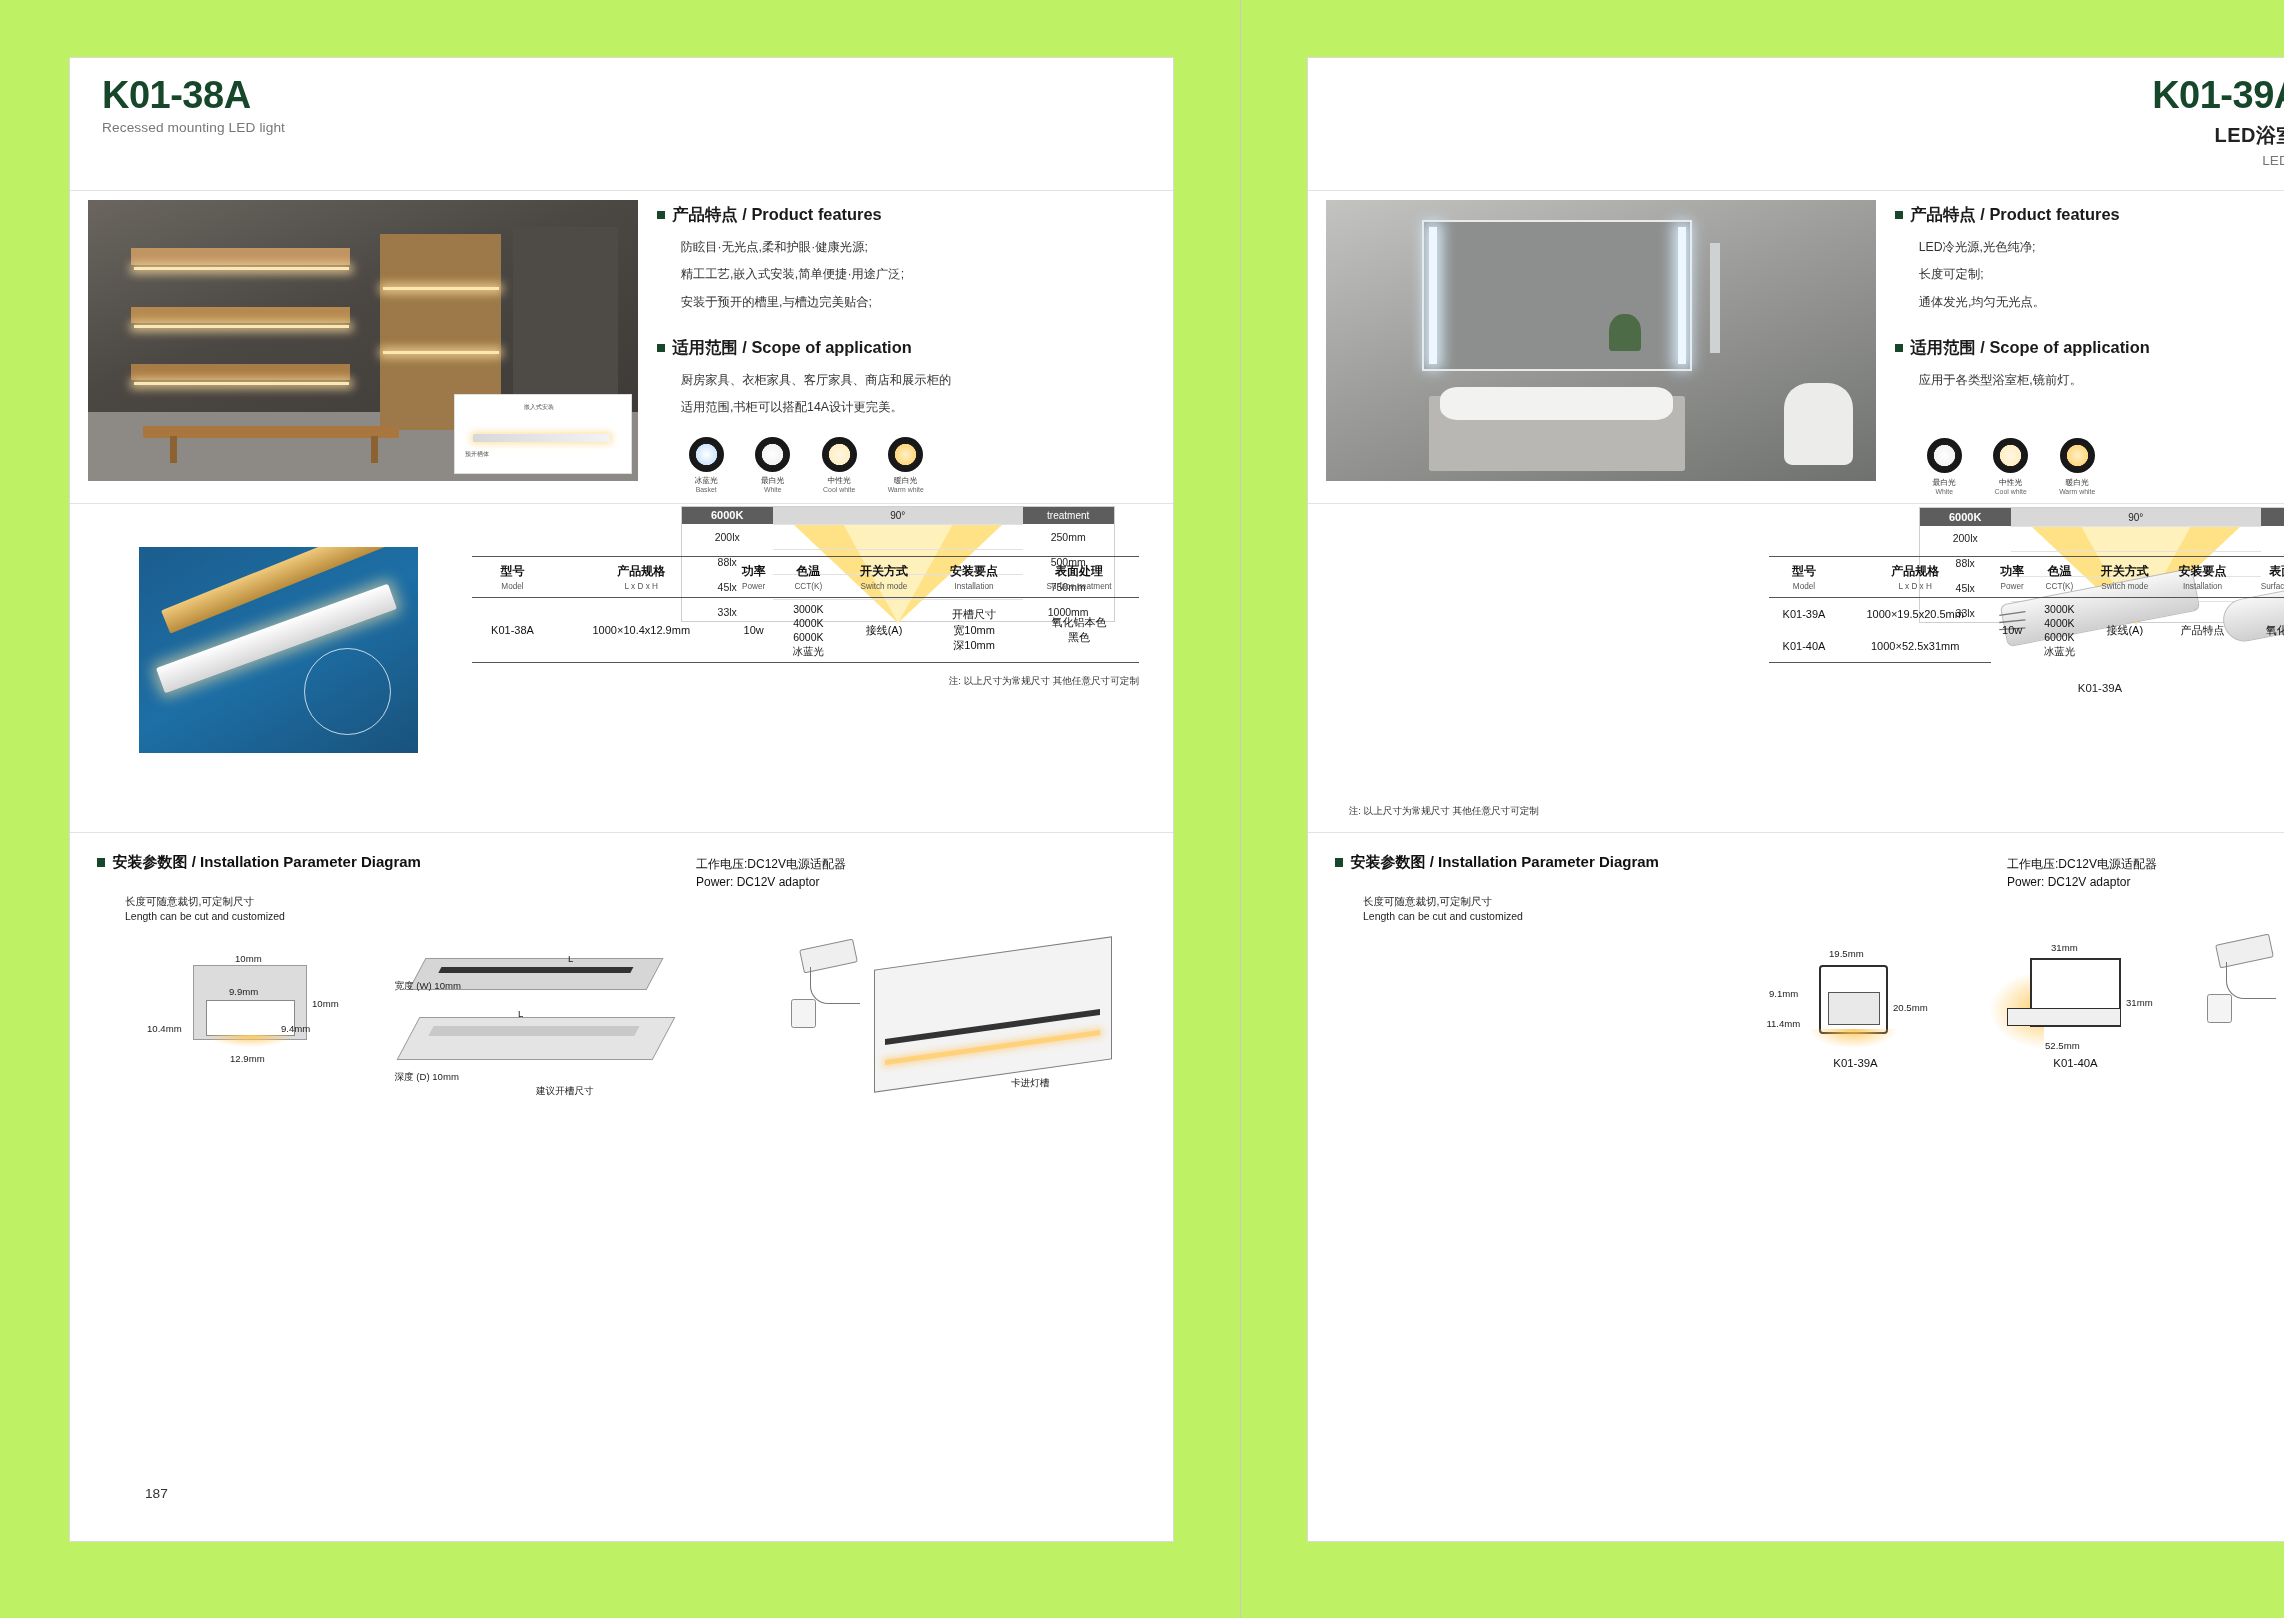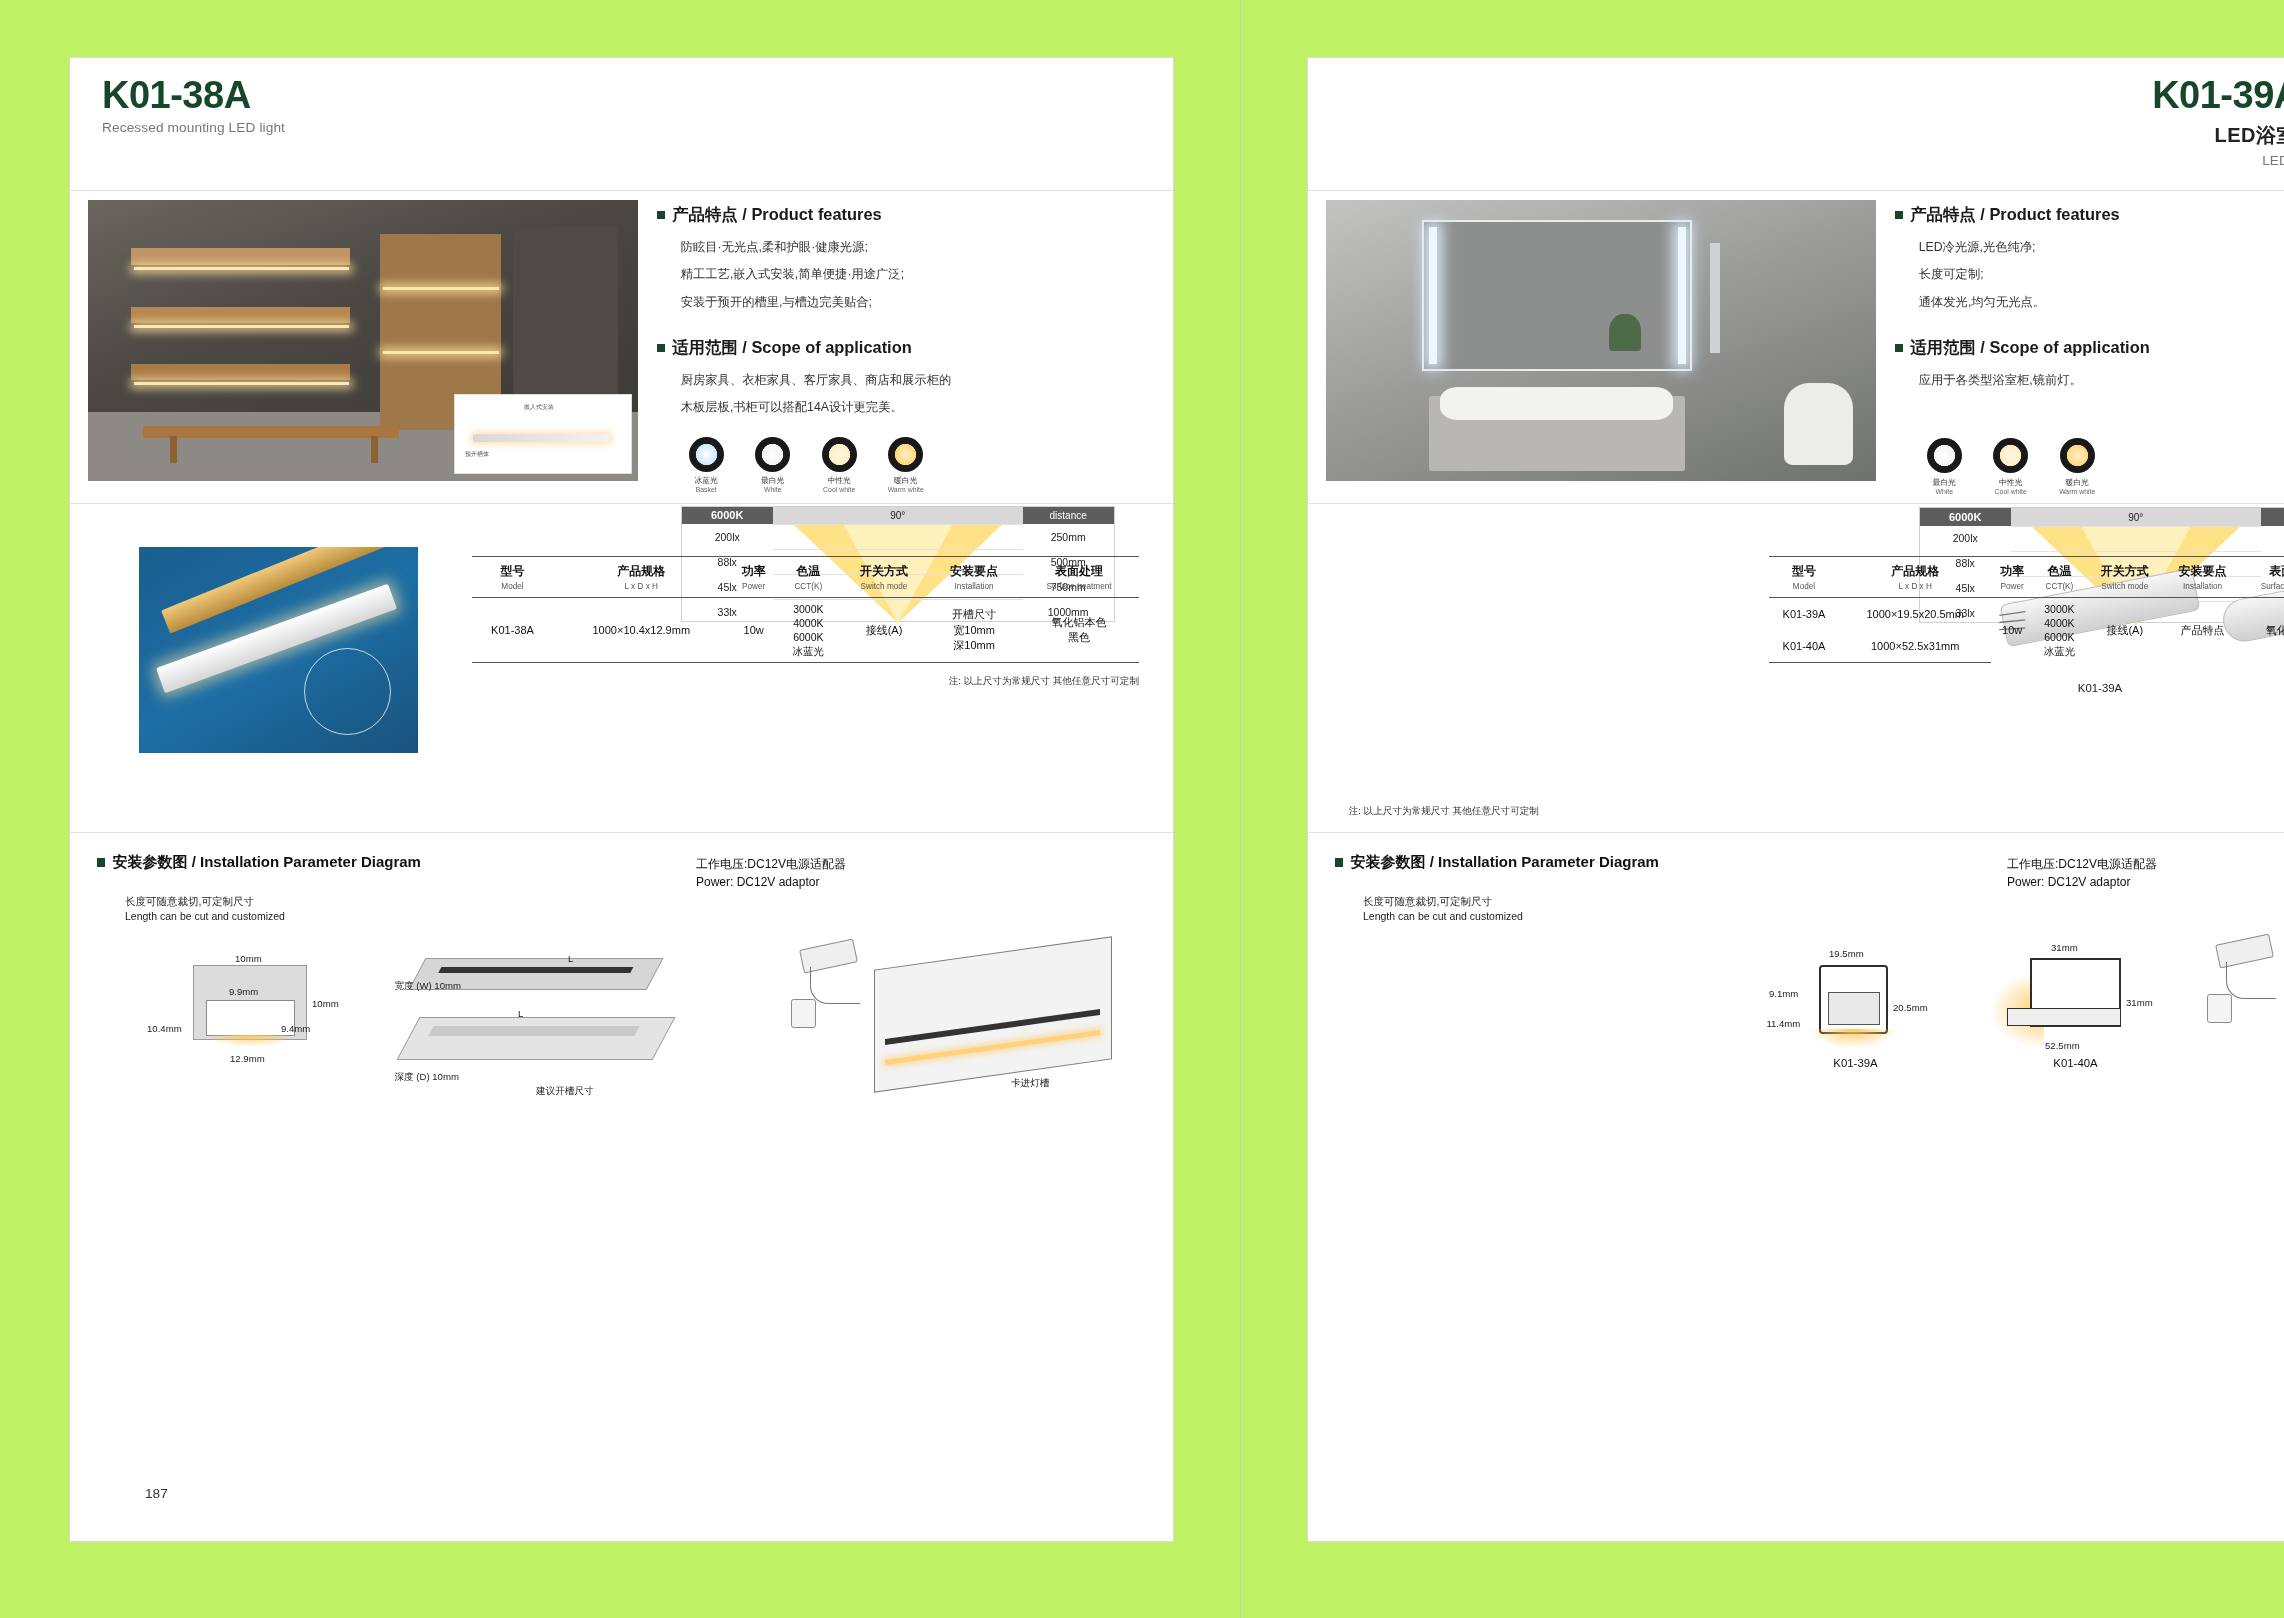--- a/index.html
+++ b/index.html
@@ -250,21 +250,21 @@
           </div>
           <div class="feat-line">防眩目·无光点,柔和护眼·健康光源;</div>
           <div class="feat-line">精工工艺,嵌入式安装,简单便捷·用途广泛;</div>
           <div class="feat-line">安装于预开的槽里,与槽边完美贴合;</div>
 
           <div class="feat-head feat-block2">
             <span class="sq"></span>
             <span class="feat-title"><span>适用范围</span> <span>/ Scope of application</span></span>
           </div>
           <div class="feat-line">厨房家具、衣柜家具、客厅家具、商店和展示柜的</div>
-          <div class="feat-line">木板层板,书柜可以搭配14A设计更完美。</div>
+          <div class="feat-line">适用范围,书柜可以搭配14A设计更完美。</div>
 
           <div class="cct-row">
             <div class="cct">
               <div class="cct-circ"></div>
               <div class="cct-cn">冰蓝光</div>
               <div class="cct-en">Basket</div>
             </div>
             <div class="cct">
               <div class="cct-circ cool"></div>
               <div class="cct-cn">最白光</div>
@@ -281,21 +281,21 @@
               <div class="cct-en">Warm white</div>
             </div>
           </div>
 
           <div class="beam">
             <div class="beam-top">
               <div class="beam-k">6000K</div>
               <div class="beam-mid">
                 <span class="beam-angle">90°</span>
               </div>
-              <div class="beam-dist">distance</div>
+              <div class="beam-dist">treatment</div>
             </div>
             <div class="beam-body">
               <div class="beam-overlay">
                 <div class="cone"></div>
                 <div class="cone-inner"></div>
               </div>
               <div class="beam-row">
                 <div class="lux">200lx</div>
                 <div class="beam-cell"></div>
                 <div class="mm">250mm</div>

